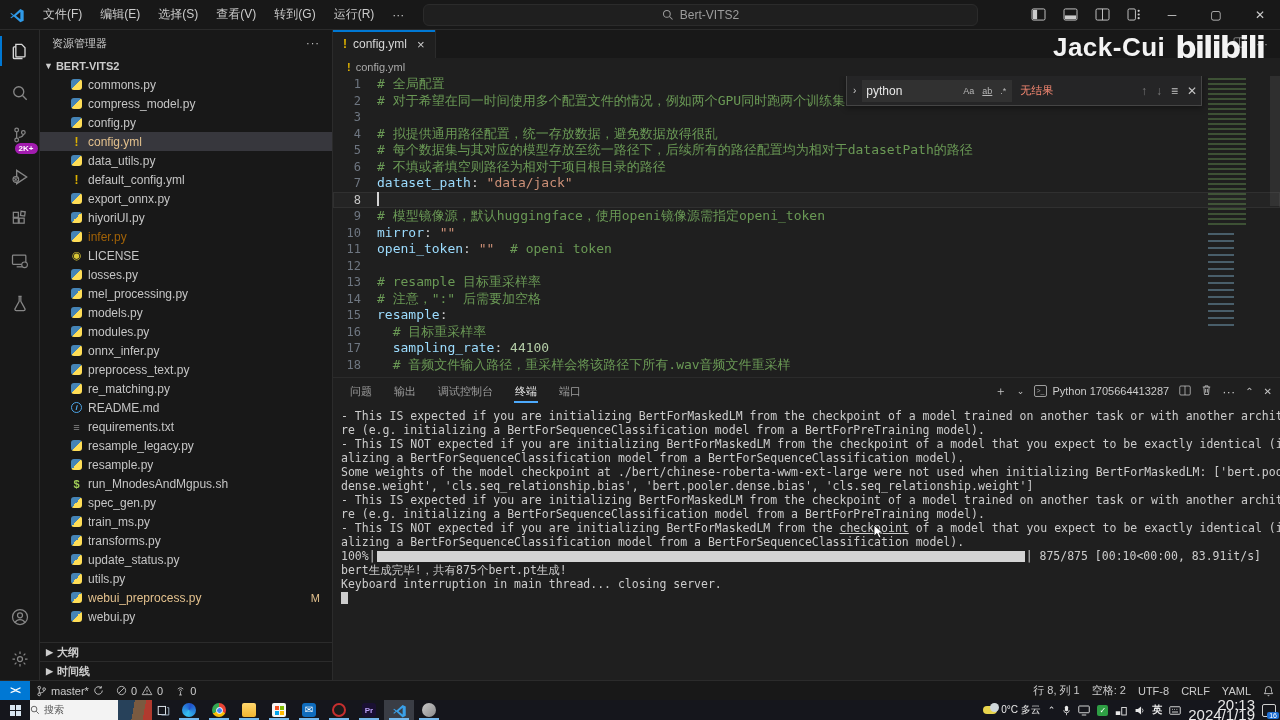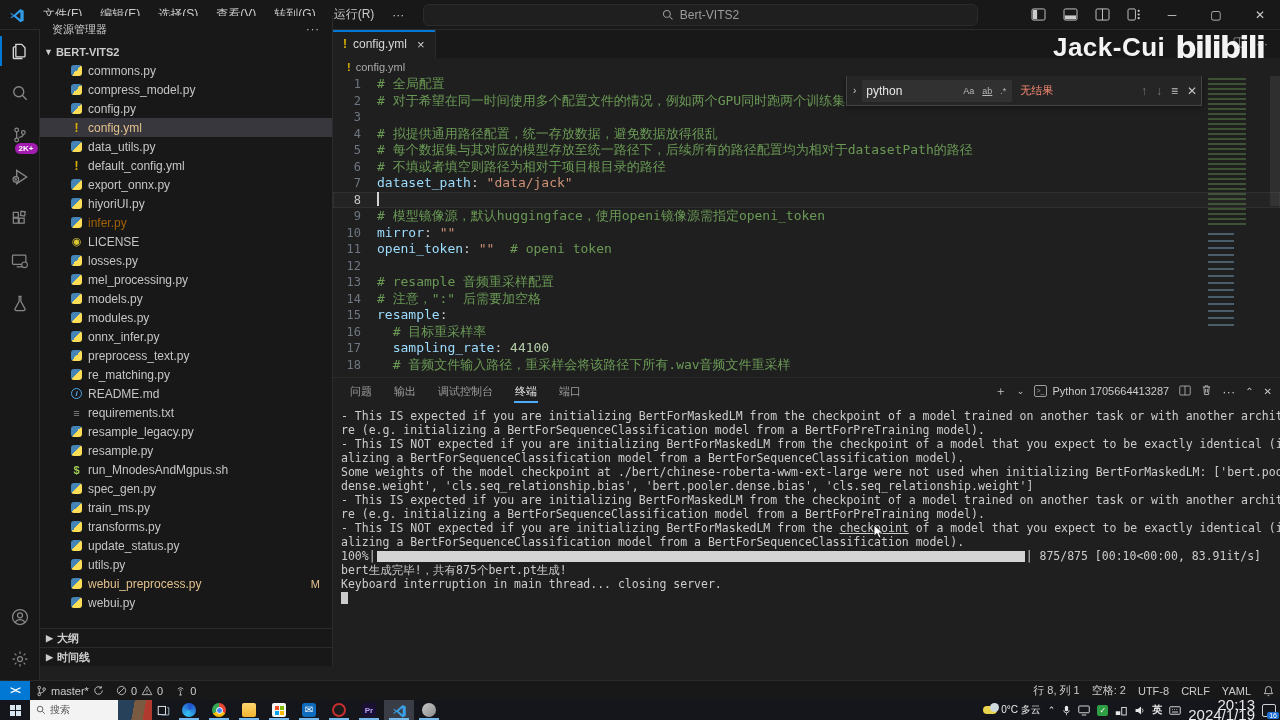--- a/index.html
+++ b/index.html
@@ -26,21 +26,21 @@
   .activitybar { position:absolute; top:30px; bottom:40px; left:0; width:40px; background:#181818;
     border-right:1px solid #2b2b2b; display:flex; flex-direction:column; align-items:center; }
   .act-icon { width:40px; height:42px; display:flex; align-items:center; justify-content:center; position:relative; color:#868686; }
   .act-icon.active { color:#d7d7d7; }
   .act-icon.active::before { content:""; position:absolute; left:0; top:6px; bottom:6px; width:2px; background:#0078d4; }
   .act-badge { position:absolute; bottom:2px; right:2px; background:#a21caf; color:#fff; font-size:8px;
     border-radius:8px; padding:1px 4px; font-weight:bold; }
   .act-bottom { margin-top:auto; display:flex; flex-direction:column; align-items:center; }
 
   
-  .sidebar { position:absolute; top:16px; left:40px; width:293px; height:650px; background:#181818;
+  .sidebar { position:absolute; top:30px; left:40px; width:293px; height:650px; background:#181818;
     border-right:1px solid #2b2b2b; display:flex; flex-direction:column; overflow:hidden; }
   .sb-header { height:26px; display:flex; align-items:center; padding:0 12px; color:#cccccc; font-size:11px; flex:none; }
   .sb-header .more { margin-left:auto; color:#cccccc; letter-spacing:1px; }
   .sb-root { height:19px; display:flex; align-items:center; gap:3px; font-weight:bold; font-size:11px;
     color:#cccccc; padding-left:4px; flex:none; }
   .tree { flex:1; overflow:hidden; position:relative; }
   .tree-row { height:19px; display:flex; align-items:center; gap:5px; padding-left:30px; font-size:12px;
     color:#c5c5c5; white-space:nowrap; position:relative; }
   .tree-row.selected { background:#37373d; }
   .tree-row .fbadge { margin-left:auto; margin-right:12px; font-size:11px; }
@@ -127,21 +127,21 @@
   .sb-item { display:flex; align-items:center; gap:4px; padding:0 6px; height:20px; }
   .sb-spacer { flex:1; }
   .statusbar svg { display:block; }
 
   
   .taskbar { position:absolute; top:700px; left:0; right:0; height:20px; background:#15161c; display:flex; align-items:center; }
   .start-btn { width:30px; height:20px; display:flex; align-items:center; justify-content:center; }
   .win-grid { width:11px; height:11px; display:grid; grid-template-columns:1fr 1fr; gap:1px; }
   .win-grid i { background:#d8e6f2; }
   .tb-search { width:122px; height:20px; background:#f3f3f3; display:flex; align-items:center; gap:4px;
-    padding-left:6px; color:#555; font-size:10px; position:relative; overflow:hidden; }
+    padding-left:0; color:#555; font-size:10px; position:relative; overflow:hidden; }
   .tb-search .thumb { position:absolute; right:0; top:0; width:34px; height:20px;
     background:linear-gradient(100deg,#27415a 45%,#7a5a40 45% 75%,#b03a2e 75%); }
   .taskview { width:22px; height:20px; display:flex; align-items:center; justify-content:center; }
   .apps { display:flex; }
   .app-btn { width:30px; height:20px; display:flex; align-items:center; justify-content:center; position:relative; }
   .app-btn::after { content:""; position:absolute; left:5px; right:5px; bottom:0; height:2px; background:#76b9ed; }
   .app-btn.active { background:#3a3d45; }
   .ic16 { width:14px; height:14px; border-radius:3px; }
   .ic-edge { border-radius:50%; background:conic-gradient(from 200deg,#35c1f1,#2052cb,#35c1f1); }
   .ic-chrome { border-radius:50%; background:conic-gradient(#ea4335 0 33%,#fbbc05 33% 66%,#34a853 66% 100%); position:relative; }
@@ -518,21 +518,21 @@
           <div class="code-line"><span class="ln">3</span></div>
           <div class="code-line"><span class="ln">4</span><span class="tk-c"># 拟提供通用路径配置，统一存放数据，避免数据放得很乱</span></div>
           <div class="code-line"><span class="ln">5</span><span class="tk-c"># 每个数据集与其对应的模型存放至统一路径下，后续所有的路径配置均为相对于datasetPath的路径</span></div>
           <div class="code-line"><span class="ln">6</span><span class="tk-c"># 不填或者填空则路径为相对于项目根目录的路径</span></div>
           <div class="code-line"><span class="ln">7</span><span class="tk-k">dataset_path</span><span class="tk-p">: </span><span class="tk-s">"data/jack"</span></div>
           <div class="code-line current"><span class="ln">8</span><span class="cursor-bar"></span></div>
           <div class="code-line"><span class="ln">9</span><span class="tk-c"># 模型镜像源，默认huggingface，使用openi镜像源需指定openi_token</span></div>
           <div class="code-line"><span class="ln">10</span><span class="tk-k">mirror</span><span class="tk-p">: </span><span class="tk-s">""</span></div>
           <div class="code-line"><span class="ln">11</span><span class="tk-k">openi_token</span><span class="tk-p">: </span><span class="tk-s">""</span><span class="tk-p">  </span><span class="tk-c"># openi token</span></div>
           <div class="code-line"><span class="ln">12</span></div>
-          <div class="code-line"><span class="ln">13</span><span class="tk-c"># resample 音频重采样配置</span></div>
+          <div class="code-line"><span class="ln">13</span><span class="tk-c"># resample 目标重采样率</span></div>
           <div class="code-line"><span class="ln">14</span><span class="tk-c"># 注意，":" 后需要加空格</span></div>
           <div class="code-line"><span class="ln">15</span><span class="tk-k">resample</span><span class="tk-p">:</span></div>
           <div class="code-line"><span class="ln">16</span><span class="tk-p">  </span><span class="tk-c"># 目标重采样率</span></div>
           <div class="code-line"><span class="ln">17</span><span class="tk-p">  </span><span class="tk-k">sampling_rate</span><span class="tk-p">: </span><span class="tk-n">44100</span></div>
           <div class="code-line"><span class="ln">18</span><span class="tk-p">  </span><span class="tk-c"># 音频文件输入路径，重采样会将该路径下所有.wav音频文件重采样</span></div>
         </div>
       <div class="minimap"></div>
       <div class="scrollbar-slider"></div>
 
       <div class="find">

